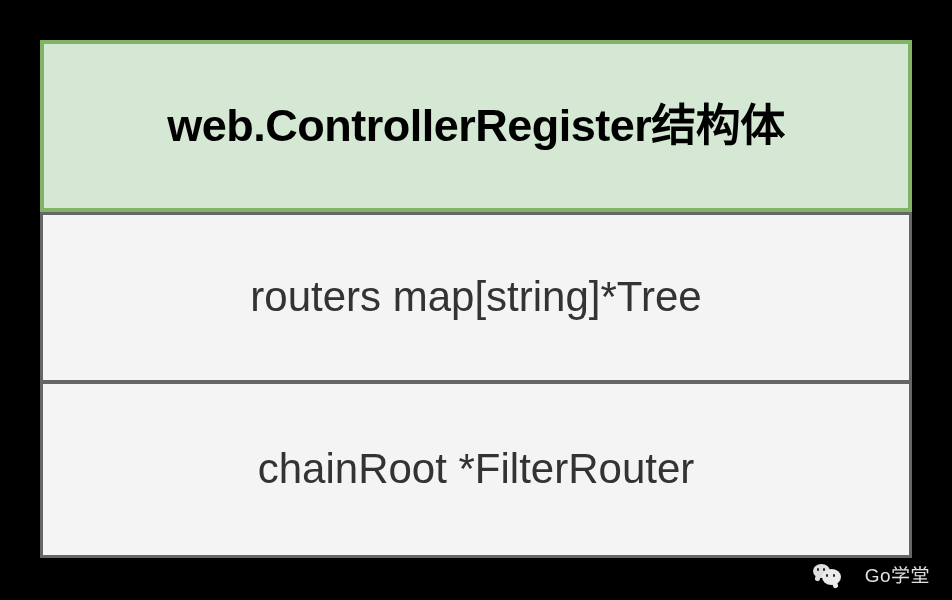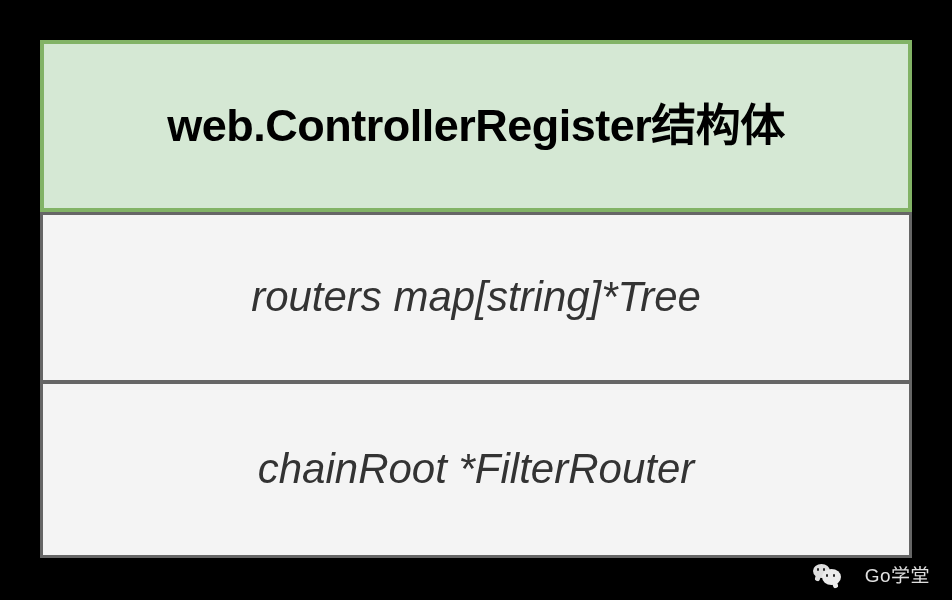--- a/index.html
+++ b/index.html
@@ -67,21 +67,20 @@
     height: 176px;
     border-top-width: 2px;
   }
   .struct-field-text {
     font-size: 42px;
     font-weight: normal;
     color: #333333;
     line-height: 1.1;
     white-space: nowrap;
     text-align: left;
-    font-style: italic;
   }
 
   
   .watermark {
     position: absolute;
     right: 22px;
     bottom: 14px;
     display: flex;
     align-items: center;
     gap: 22px;

